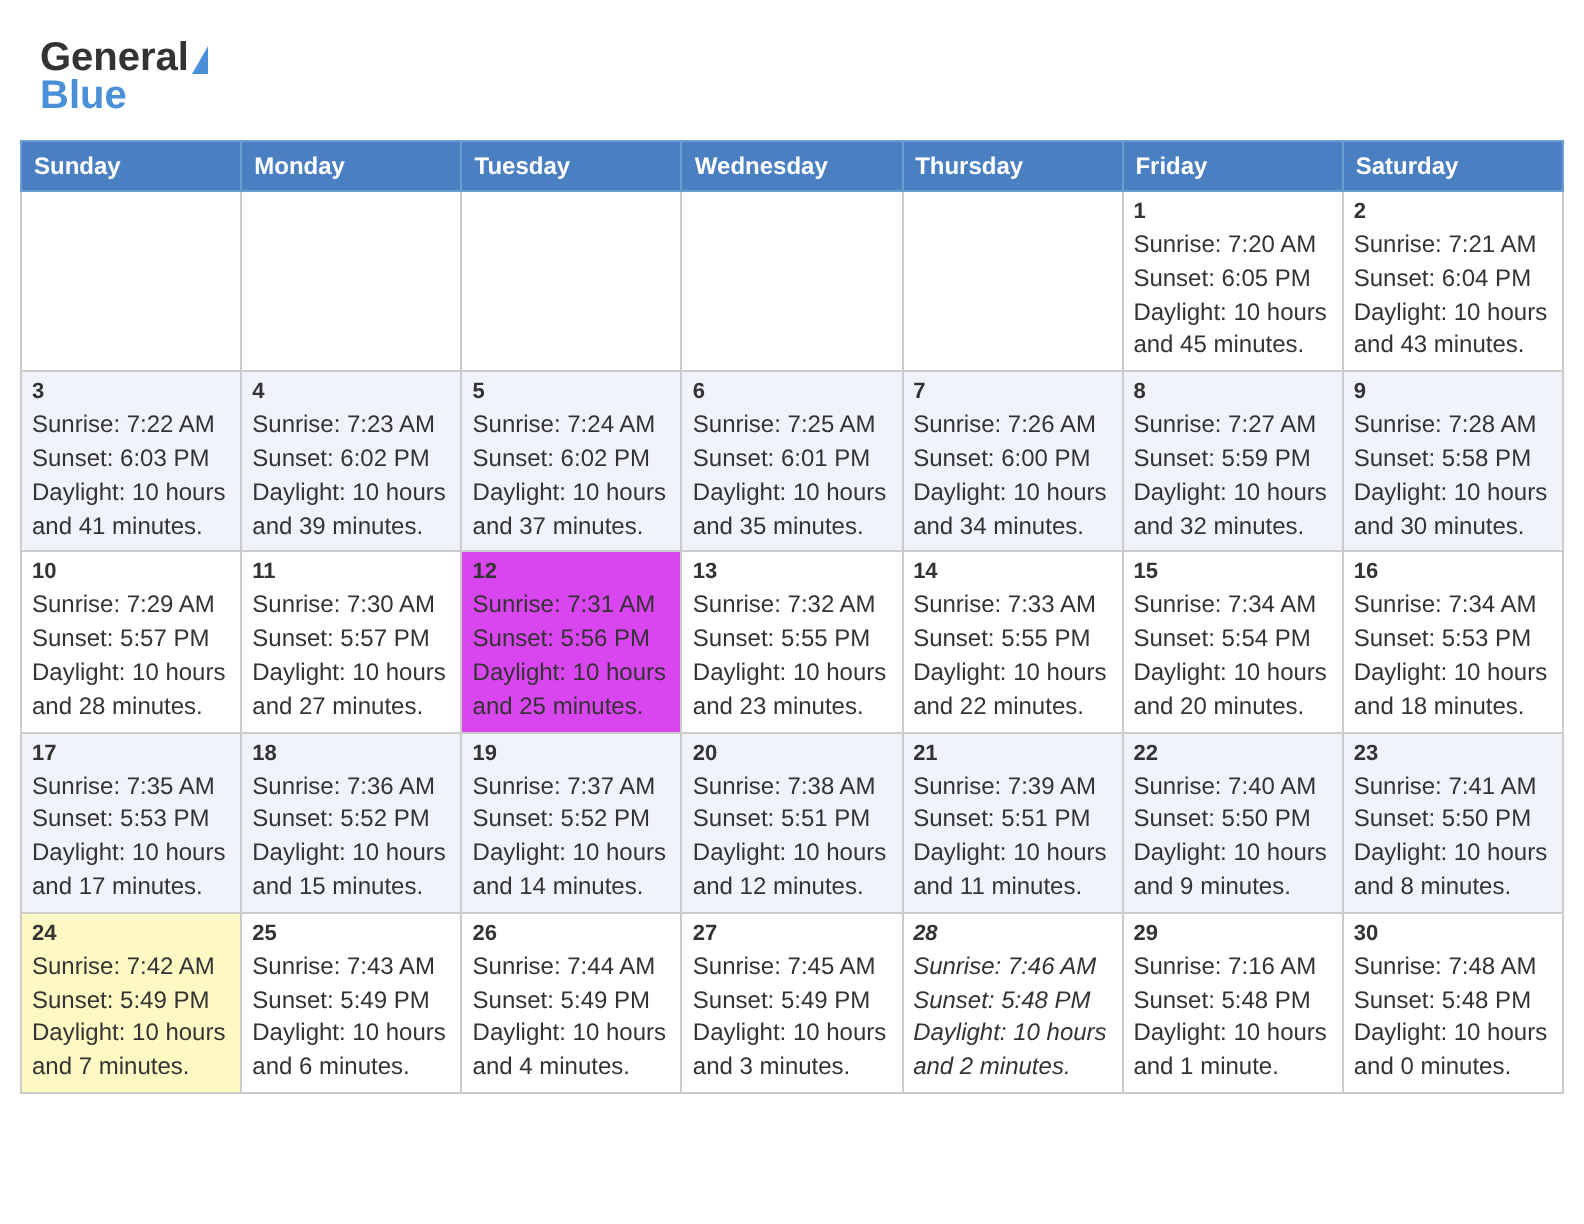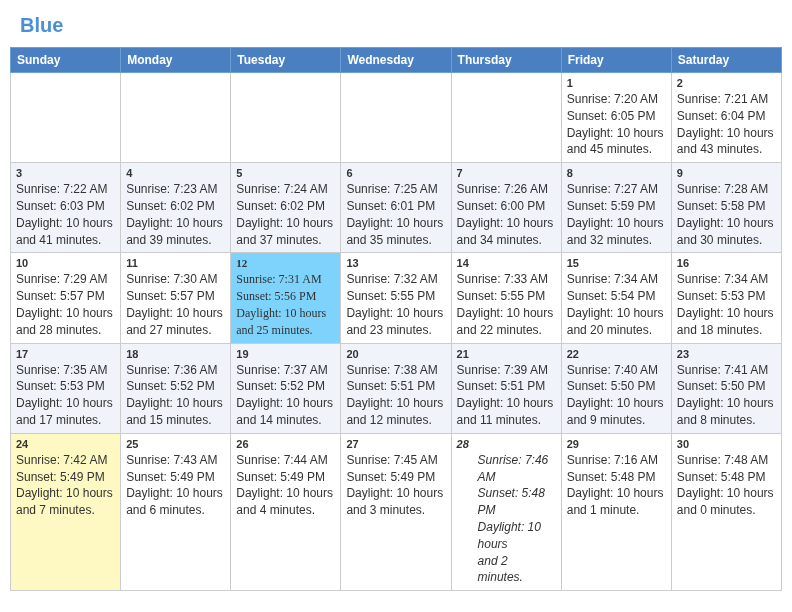--- a/index.html
+++ b/index.html
@@ -85,20 +85,24 @@
     }
     .empty-cell {
       background-color: #fff;
     }
   </style>
 </head>
 <body>
 
 <div class="header">
   <div class="logo">
+    <div style="display:flex;align-items:center;">
+      <span style="font-size:20px;font-weight:bold;color:#333;">General</span>
+      <span class="logo-triangle"></span>
+    </div>
     <span style="font-size:20px;font-weight:bold;color:#4a90d9;margin-top:-4px;">Blue</span>
   </div>
   <div class="title-block">
     <div class="month-title"></div>
     <div class="location"></div>
   </div>
 </div>
 
 <table class="calendar">
   <thead>
@@ -193,21 +197,21 @@
 Daylight: 10 hours
 and 28 minutes.</div>
         </td>
         <td style="background-color: rgb(255, 255, 255);">
           <span class="day-number">11</span>
           <div class="day-info" style="white-space: pre-line;">Sunrise: 7:30 AM
 Sunset: 5:57 PM
 Daylight: 10 hours
 and 27 minutes.</div>
         </td>
-        <td style="background-color: #7dd3fc; font-family: Liberation Serif, serif;">
+        <td style="background-color: #d946ef;">
           <span class="day-number">12</span>
           <div class="day-info" style="white-space: pre-line;">Sunrise: 7:31 AM
 Sunset: 5:56 PM
 Daylight: 10 hours
 and 25 minutes.</div>
         </td>
         <td style="background-color: rgb(255, 255, 255);">
           <span class="day-number">13</span>
           <div class="day-info" style="white-space: pre-line;">Sunrise: 7:32 AM
 Sunset: 5:55 PM
@@ -311,21 +315,21 @@
         </td>
         <td style="background-color: rgb(255, 255, 255);">
           <span class="day-number">27</span>
           <div class="day-info" style="white-space: pre-line;">Sunrise: 7:45 AM
 Sunset: 5:49 PM
 Daylight: 10 hours
 and 3 minutes.</div>
         </td>
         <td style="background-color: rgb(255, 255, 255); font-style: italic;">
           <span class="day-number">28</span>
-          <div class="day-info" style="white-space: pre-line; margin-left: 21px;">Sunrise: 7:46 AM
+          <div class="day-info" style="white-space: pre-line;">Sunrise: 7:46 AM
 Sunset: 5:48 PM
 Daylight: 10 hours
 and 2 minutes.</div>
         </td>
         <td style="background-color: rgb(255, 255, 255);">
           <span class="day-number">29</span>
           <div class="day-info" style="white-space: pre-line;">Sunrise: 7:16 AM
 Sunset: 5:48 PM
 Daylight: 10 hours
 and 1 minute.</div>

